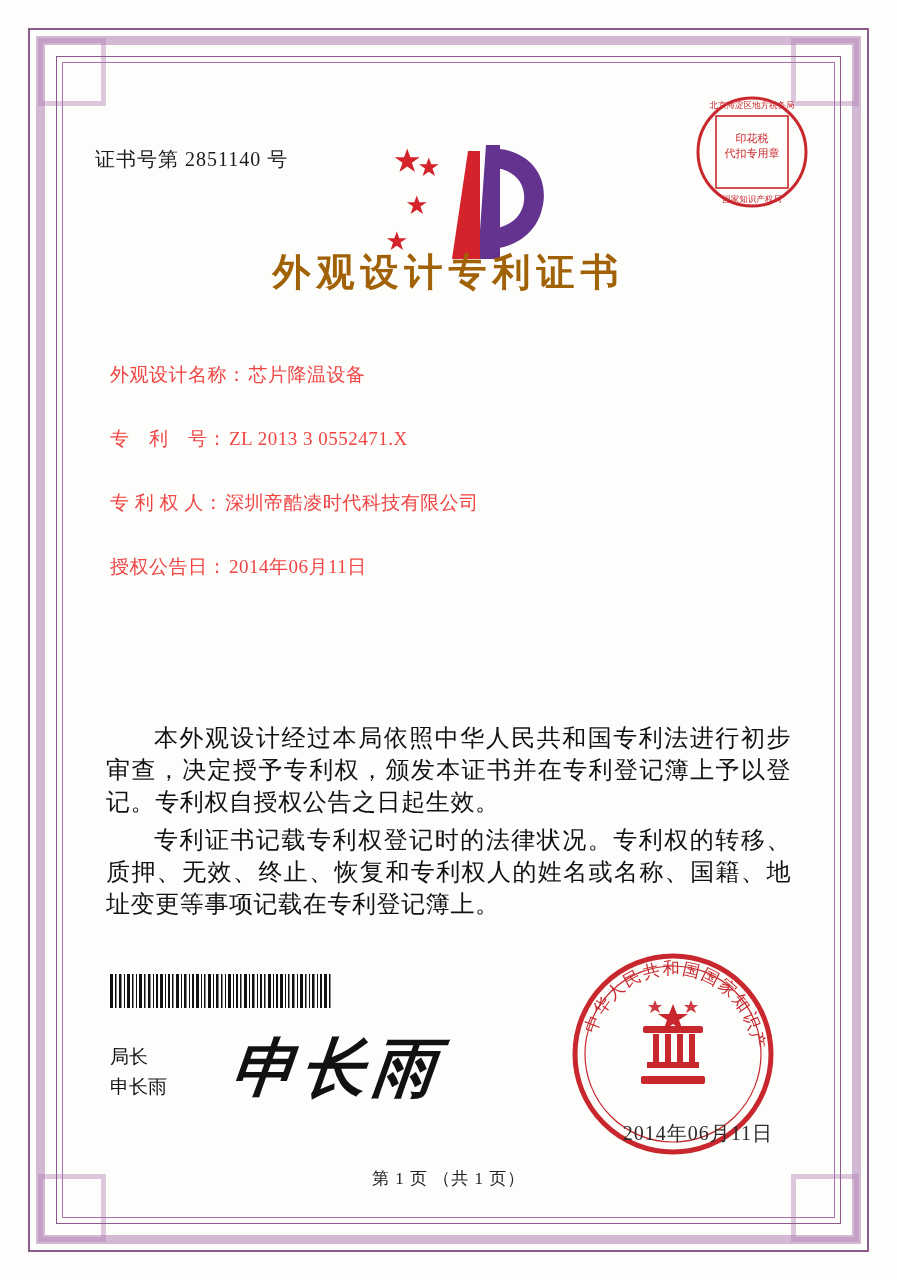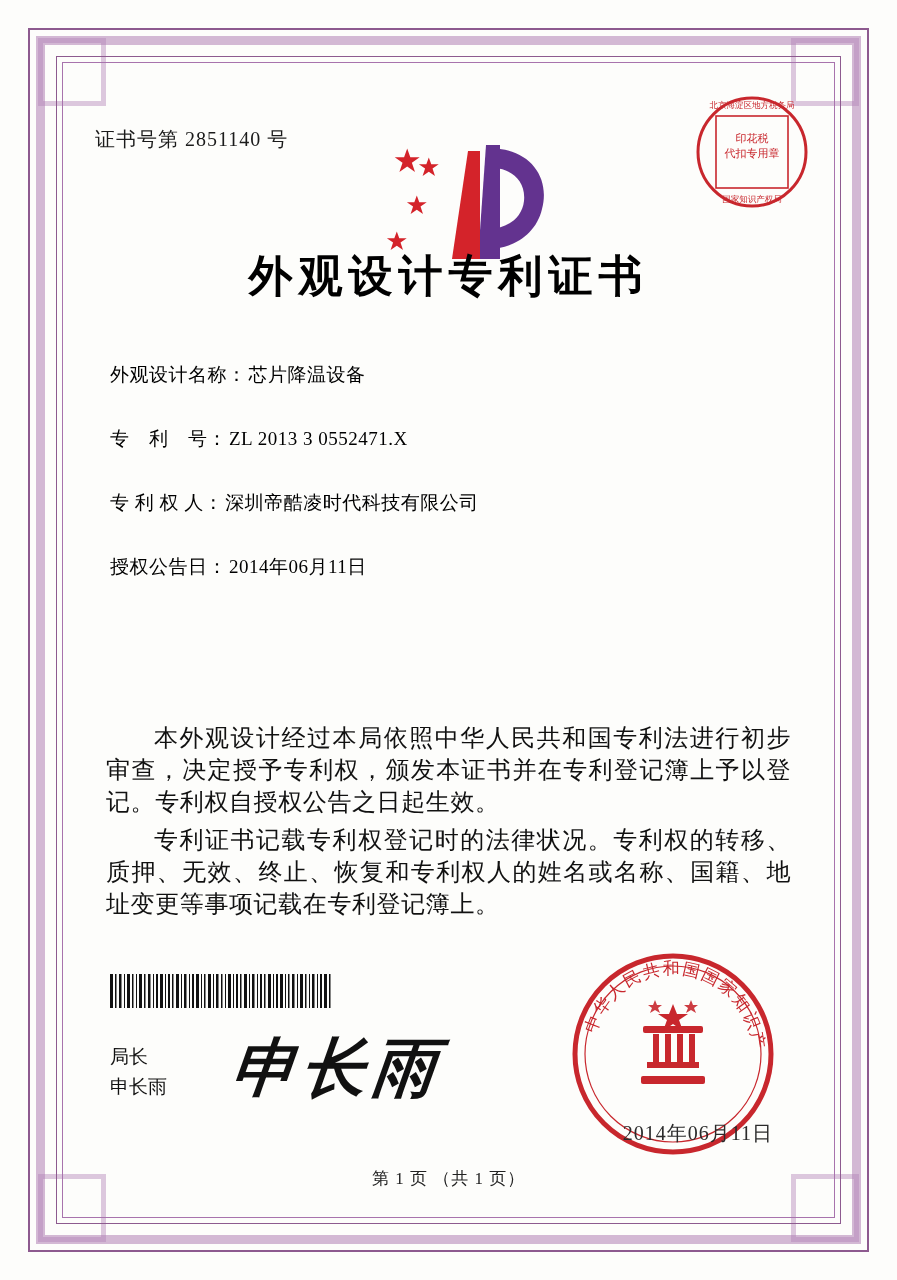--- a/index.html
+++ b/index.html
@@ -81,21 +81,21 @@
     left: 62px;
     top: 62px;
     right: 62px;
     bottom: 62px;
   }
 
   
   .cert-no {
     position: absolute;
     left: 33px;
-    top: 64px;
+    top: 84px;
     font-size: 20px;
     color: #1b1b1b;
     letter-spacing: 1px;
     white-space: nowrap;
   }
 
   
   .logo {
     position: absolute;
     left: 320px;
@@ -113,40 +113,40 @@
     height: 116px;
   }
 
   
   .title {
     position: absolute;
     top: 185px;
     left: 0;
     right: 0;
     text-align: center;
-    font-size: 44px;
+    font-size: 38px;
     font-weight: bold;
     letter-spacing: 6px;
-    color: #000000;
+    color: #a16207;
     font-family: Liberation Sans, sans-serif;
   }
 
   
   .fields {
     position: absolute;
     top: 300px;
     left: 48px;
     right: 40px;
   }
   .field {
     display: flex;
     align-items: baseline;
     margin-bottom: 38px;
     font-size: 19px;
-    color: #000000;
+    color: #ef4444;
     letter-spacing: .5px;
   }
   .field .lab {
     white-space: pre;
   }
   .field .val {
     margin-left: 2px;
     letter-spacing: .5px;
   }
 

